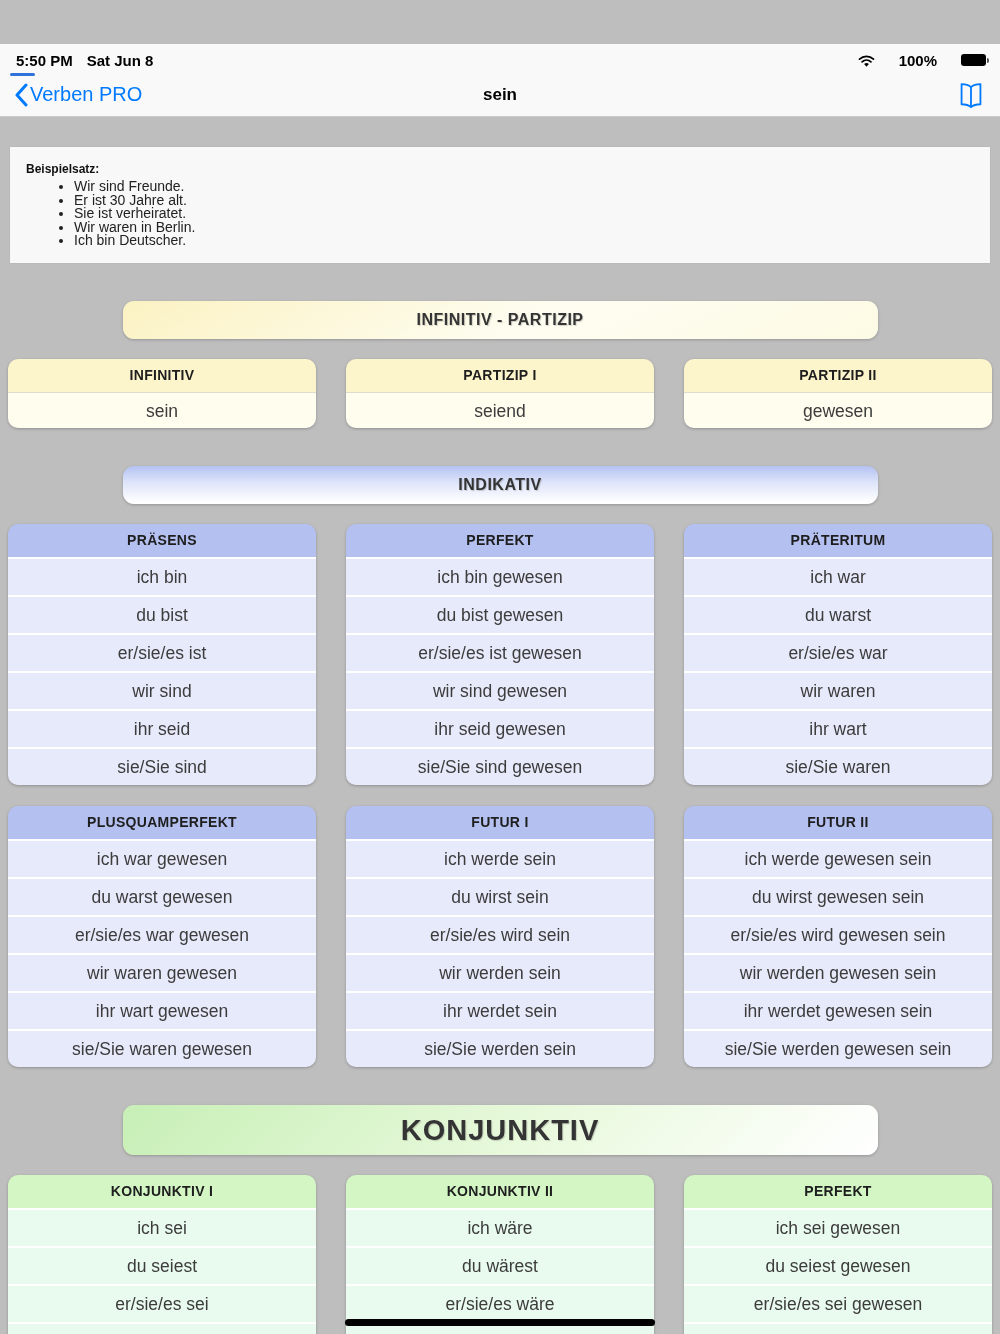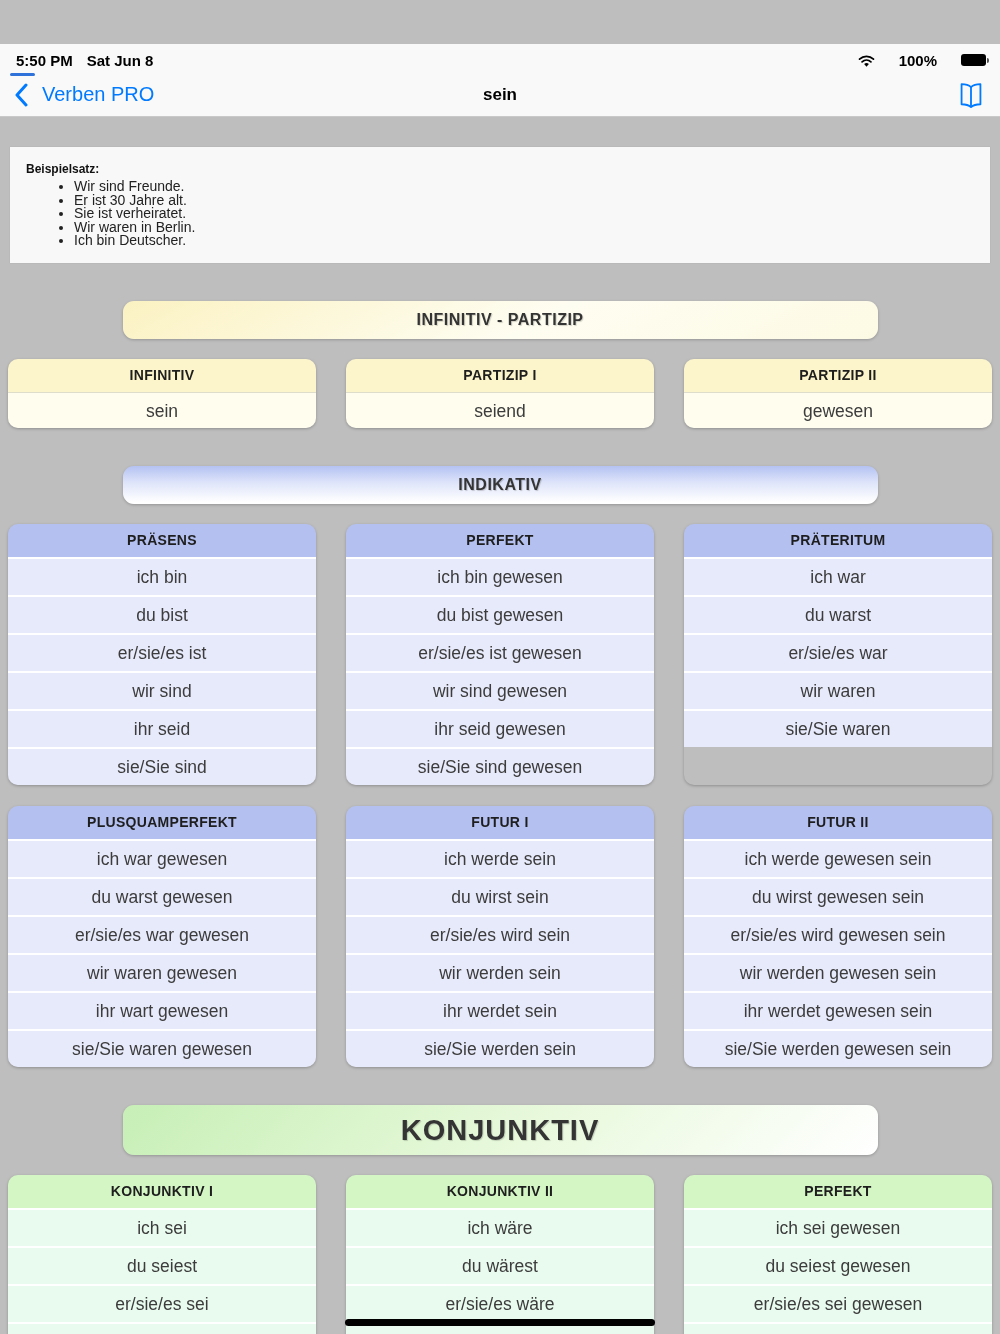--- a/index.html
+++ b/index.html
@@ -34,21 +34,21 @@
   .battery:after {
     content:""; position:absolute; right:-3px; top:3.5px;
     width:2px; height:5px; background:#555; border-radius:0 2px 2px 0;
   }
   .navbar {
     position:relative; height:45px;
     display:flex; align-items:center; justify-content:space-between;
     padding:0 14px;
   }
   .back-button {
-    display:flex; align-items:center; gap:14px;
+    display:flex; align-items:center; gap:2px;
     color:#007aff; font-size:20px; cursor:pointer;
   }
   .back-chevron { width:14px; height:24px; }
   .nav-title {
     position:absolute; left:0; right:0; text-align:center;
     font-size:17px; font-weight:700; color:#000; pointer-events:none;
   }
   .book-button { width:30px; height:28px; cursor:pointer; }
   .scroll-indicator {
     position:absolute; left:10px; top:73px;
@@ -214,20 +214,21 @@
           <div class="card-row">wir sind gewesen</div>
           <div class="card-row">ihr seid gewesen</div>
           <div class="card-row">sie/Sie sind gewesen</div>
         </div>
         <div class="card theme-blue">
           <div class="card-header">PRÄTERITUM</div>
           <div class="card-row">ich war</div>
           <div class="card-row">du warst</div>
           <div class="card-row">er/sie/es war</div>
           <div class="card-row">wir waren</div>
+          <div class="card-row">ihr wart</div>
           <div class="card-row">sie/Sie waren</div>
         </div>
       </div>
       <div class="card-grid">
         <div class="card theme-blue">
           <div class="card-header">PLUSQUAMPERFEKT</div>
           <div class="card-row">ich war gewesen</div>
           <div class="card-row">du warst gewesen</div>
           <div class="card-row">er/sie/es war gewesen</div>
           <div class="card-row">wir waren gewesen</div>

